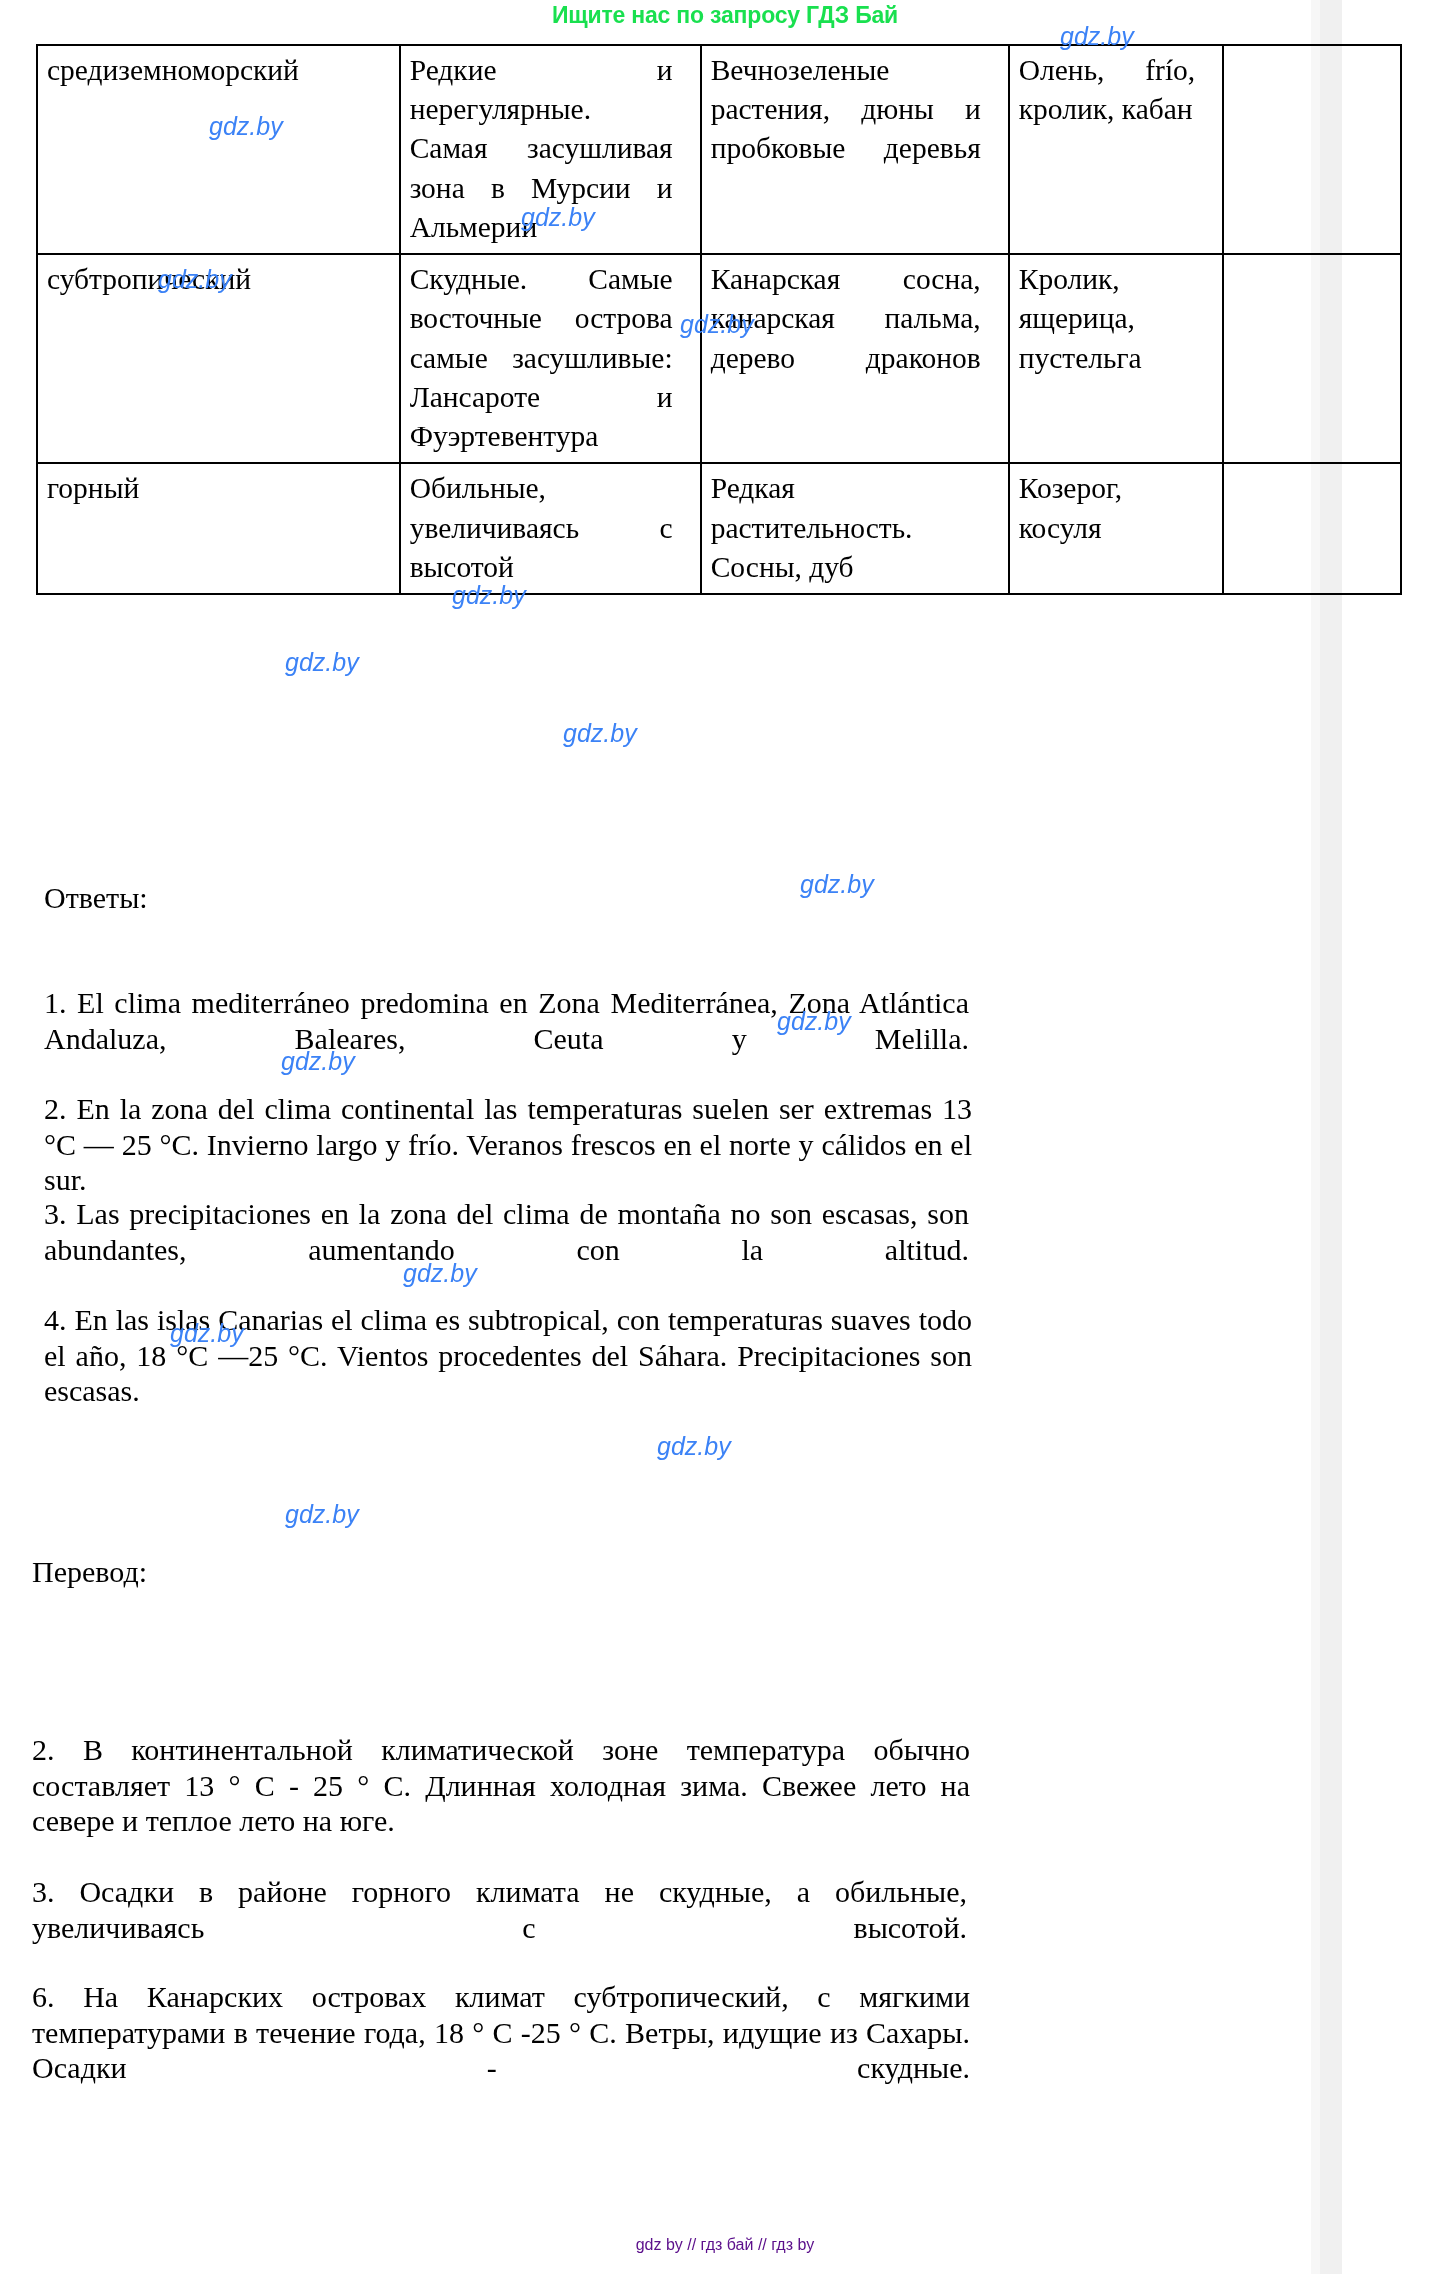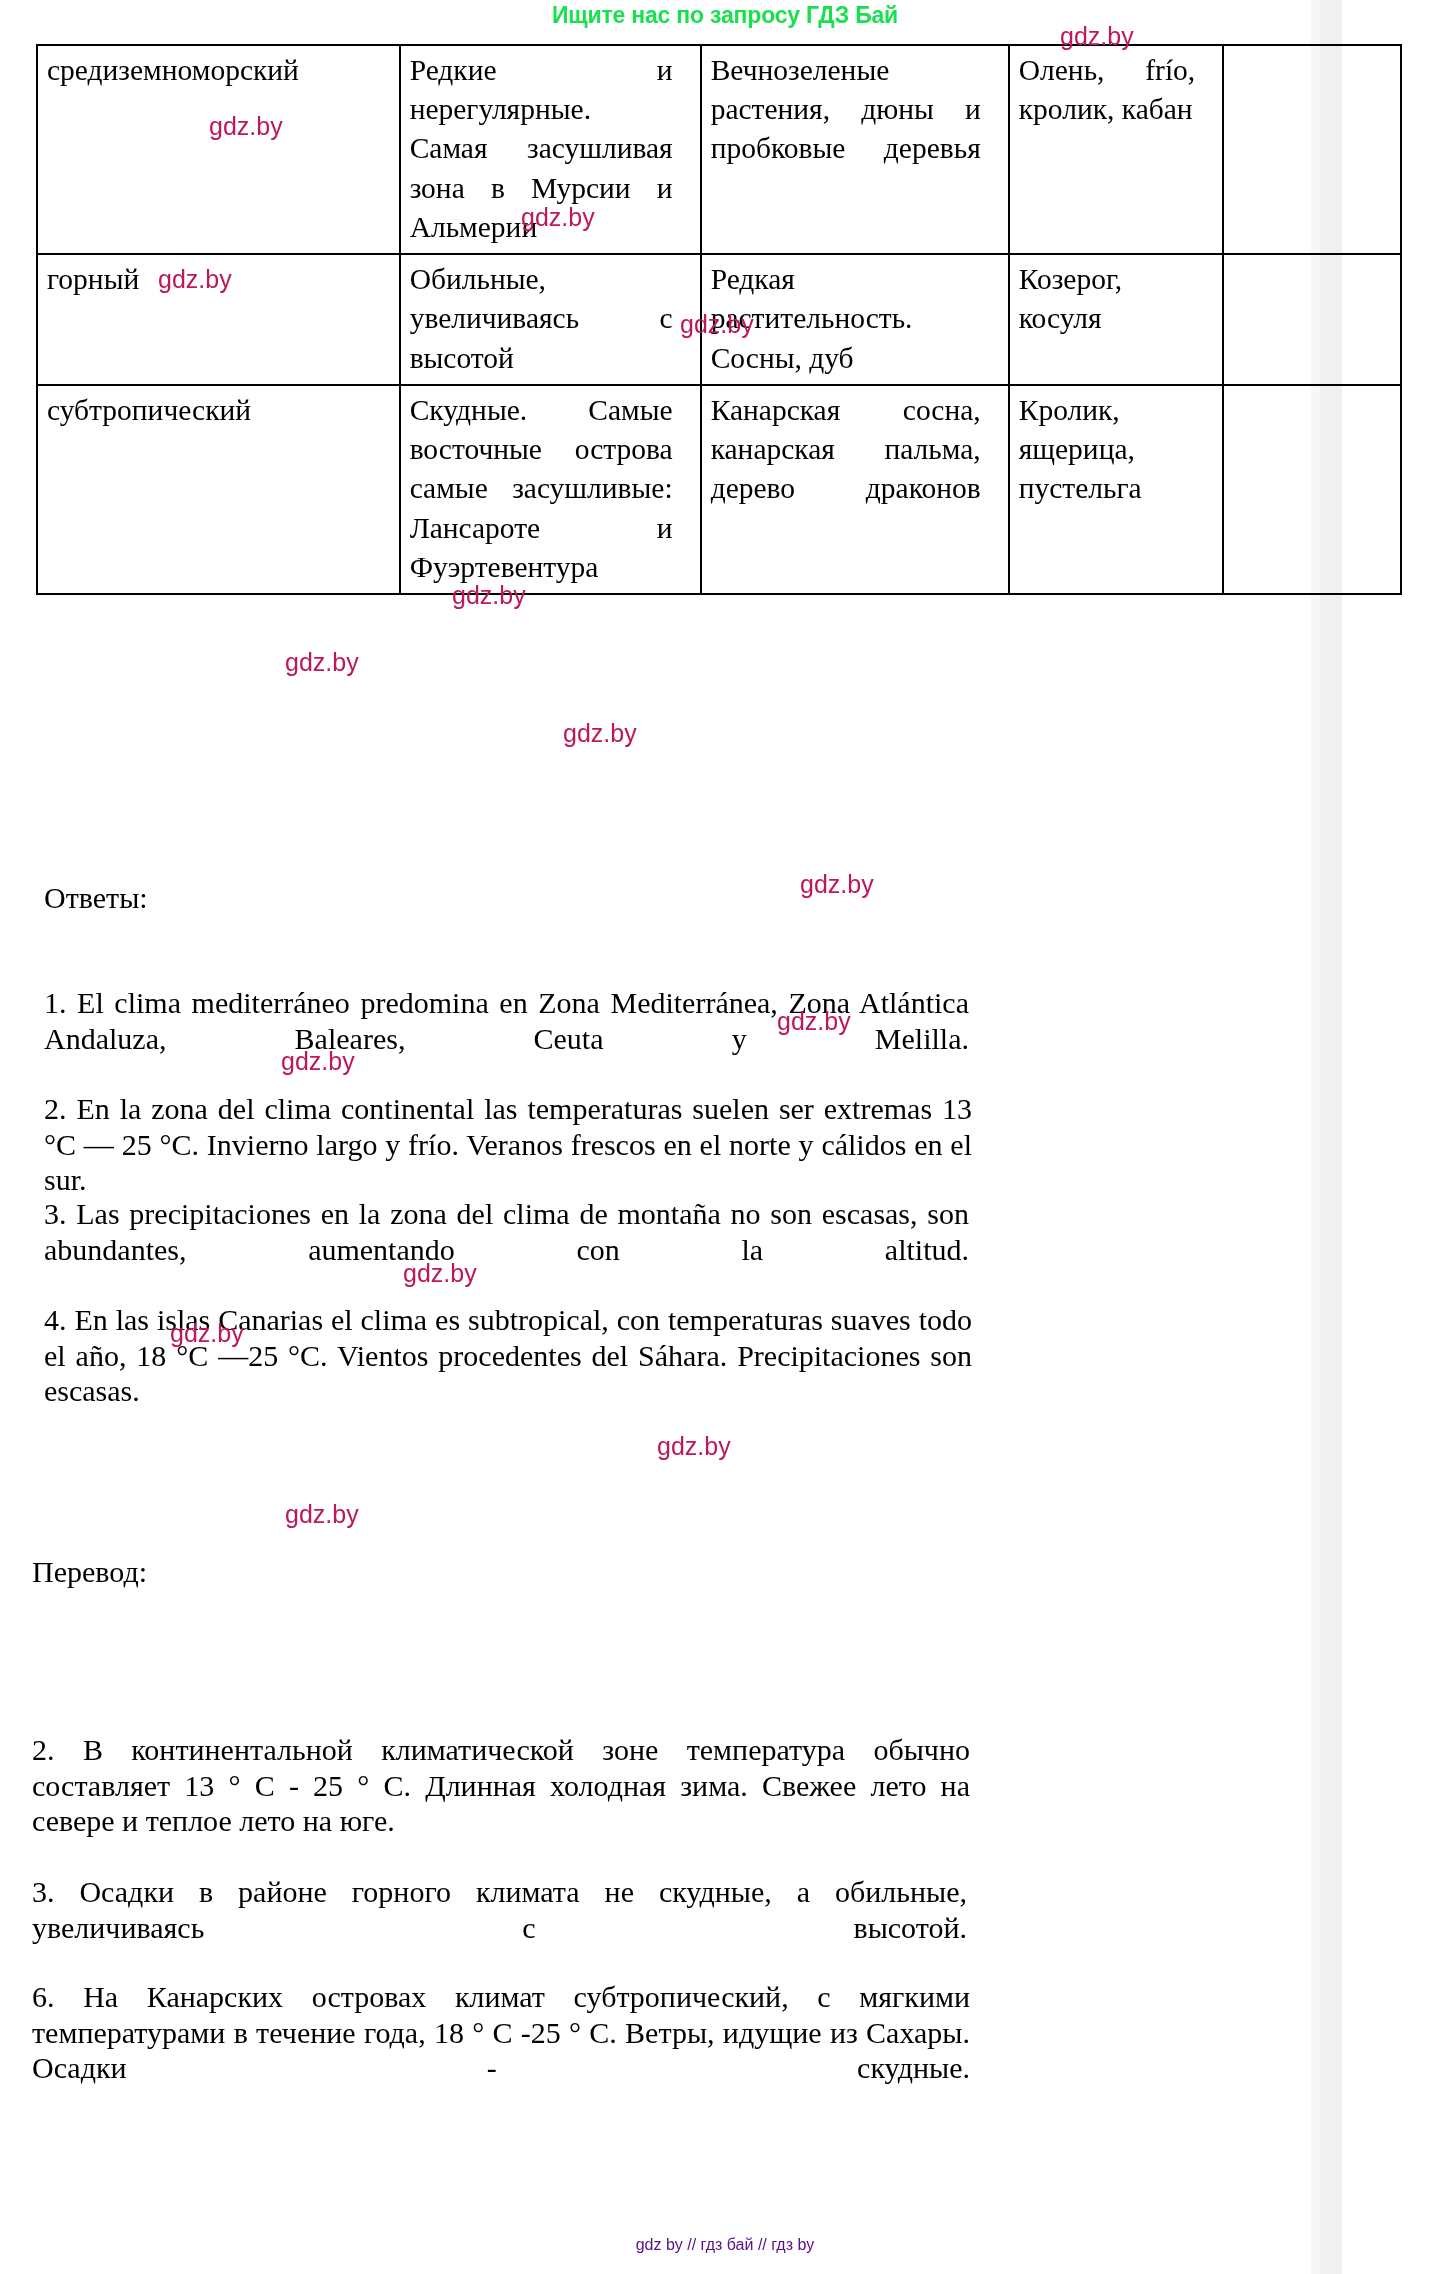--- a/index.html
+++ b/index.html
@@ -99,24 +99,25 @@
     text-align: justify;
     text-align-last: left;
   }
   .para.jl { text-align: justify; text-align-last: justify; }
 
   
   .wm {
     position: absolute;
     font-family: "Liberation Sans", "DejaVu Sans", sans-serif;
     font-size: 25px;
-    color: #be185d;
+    color: #3b82f6;
     white-space: nowrap;
     z-index: 4;
     font-weight: 400;
+    font-style: italic;
   }
 
   
   .footer-link {
     position: absolute;
     left: 0;
     top: 2236px;
     width: 1450px;
     text-align: center;
     font-family: "Liberation Sans", "DejaVu Sans", sans-serif;
@@ -149,47 +150,47 @@
         </td>
         <td class="c4">
           <span class="cell-text">Олень, frío, кролик, кабан</span>
         </td>
         <td class="c5">
           <span class="cell-text"></span>
         </td>
       </tr>
       <tr>
         <td class="c1">
-          <span class="cell-text">горный</span>
+          <span class="cell-text">субтропический</span>
         </td>
         <td class="c2">
-          <span class="cell-text j">Обильные, увеличиваясь с высотой</span>
+          <span class="cell-text j">Скудные. Самые восточные острова самые засушливые: Лансароте и Фуэртевентура</span>
         </td>
         <td class="c3">
-          <span class="cell-text">Редкая растительность. Сосны, дуб</span>
+          <span class="cell-text j">Канарская сосна, канарская пальма, дерево драконов</span>
         </td>
         <td class="c4">
-          <span class="cell-text">Козерог, косуля</span>
+          <span class="cell-text">Кролик, ящерица, пустельга</span>
         </td>
         <td class="c5">
           <span class="cell-text"></span>
         </td>
       </tr>
       <tr>
         <td class="c1">
-          <span class="cell-text">субтропический</span>
+          <span class="cell-text">горный</span>
         </td>
         <td class="c2">
-          <span class="cell-text j">Скудные. Самые восточные острова самые засушливые: Лансароте и Фуэртевентура</span>
+          <span class="cell-text j">Обильные, увеличиваясь с высотой</span>
         </td>
         <td class="c3">
-          <span class="cell-text j">Канарская сосна, канарская пальма, дерево драконов</span>
+          <span class="cell-text">Редкая растительность. Сосны, дуб</span>
         </td>
         <td class="c4">
-          <span class="cell-text">Кролик, ящерица, пустельга</span>
+          <span class="cell-text">Козерог, косуля</span>
         </td>
         <td class="c5">
           <span class="cell-text"></span>
         </td>
       </tr>
     </tbody>
   </table>
 
   <div class="txt label" style="left:44px; top:880px;">Ответы:</div>
 

